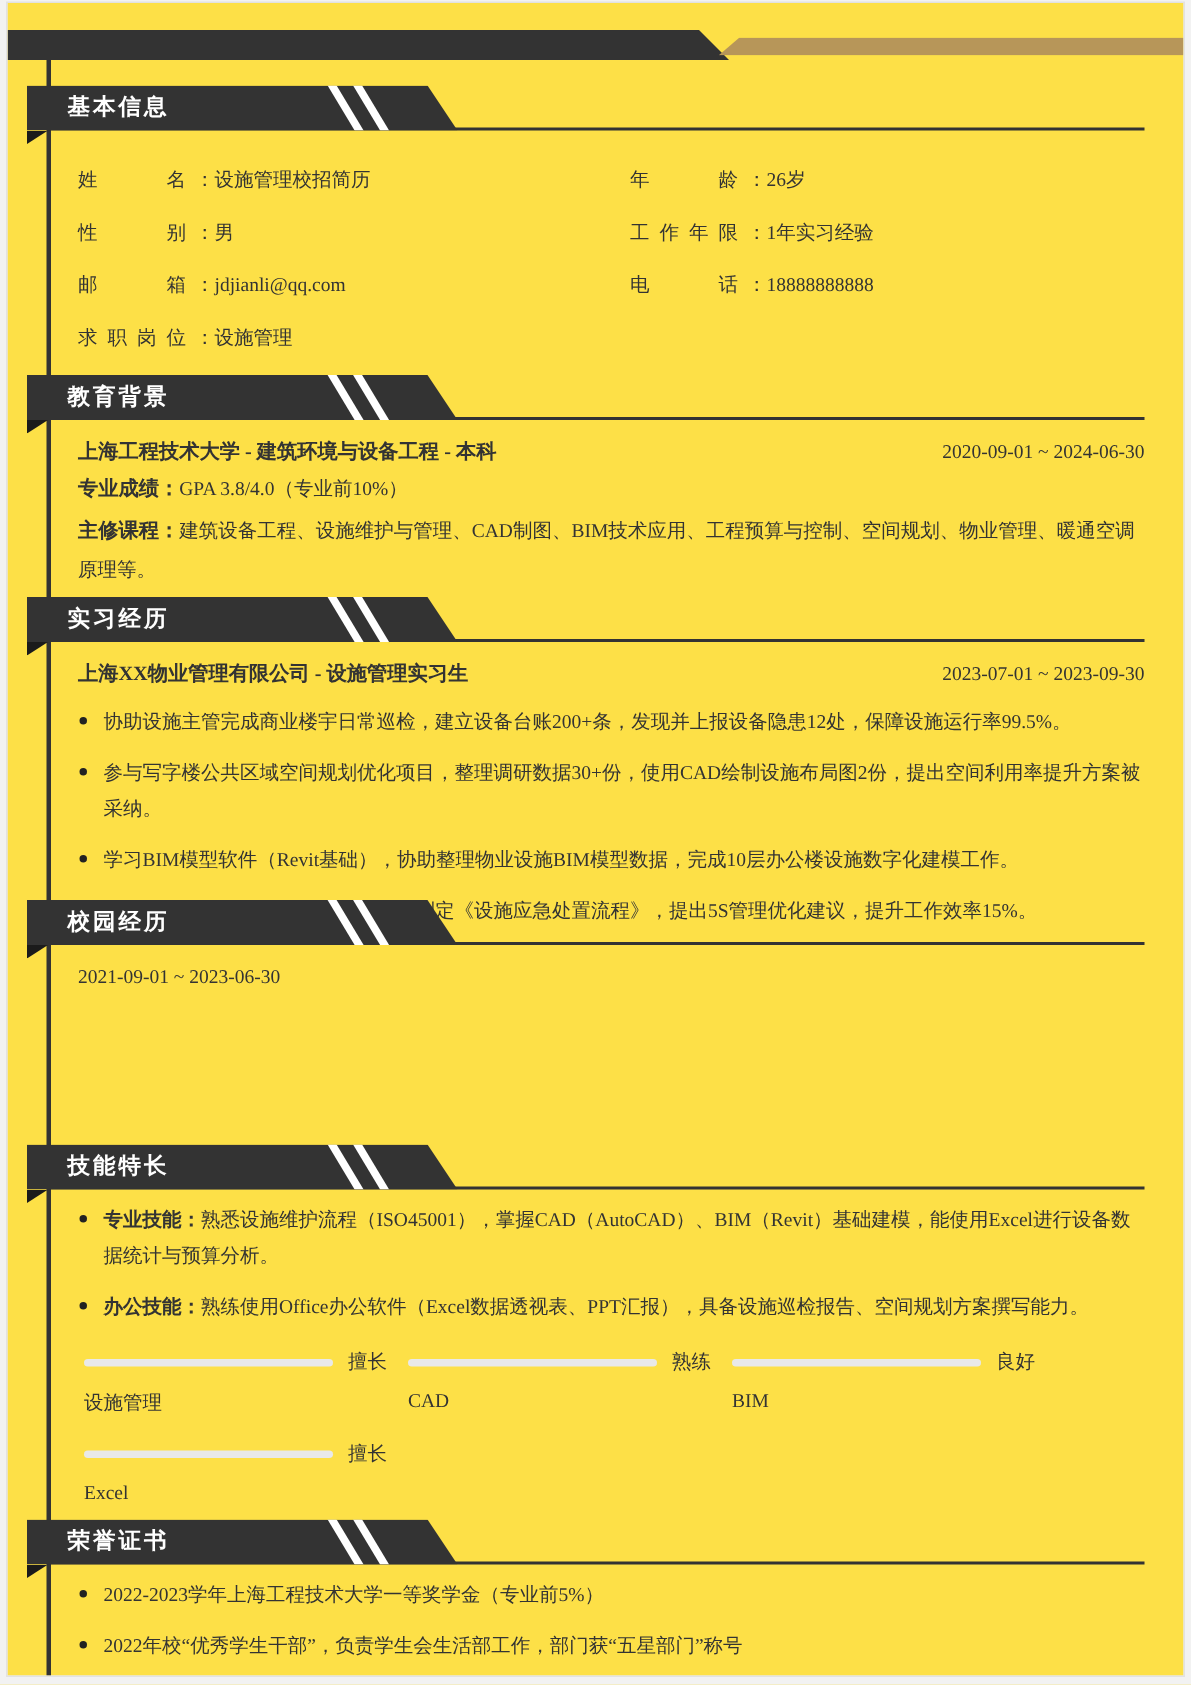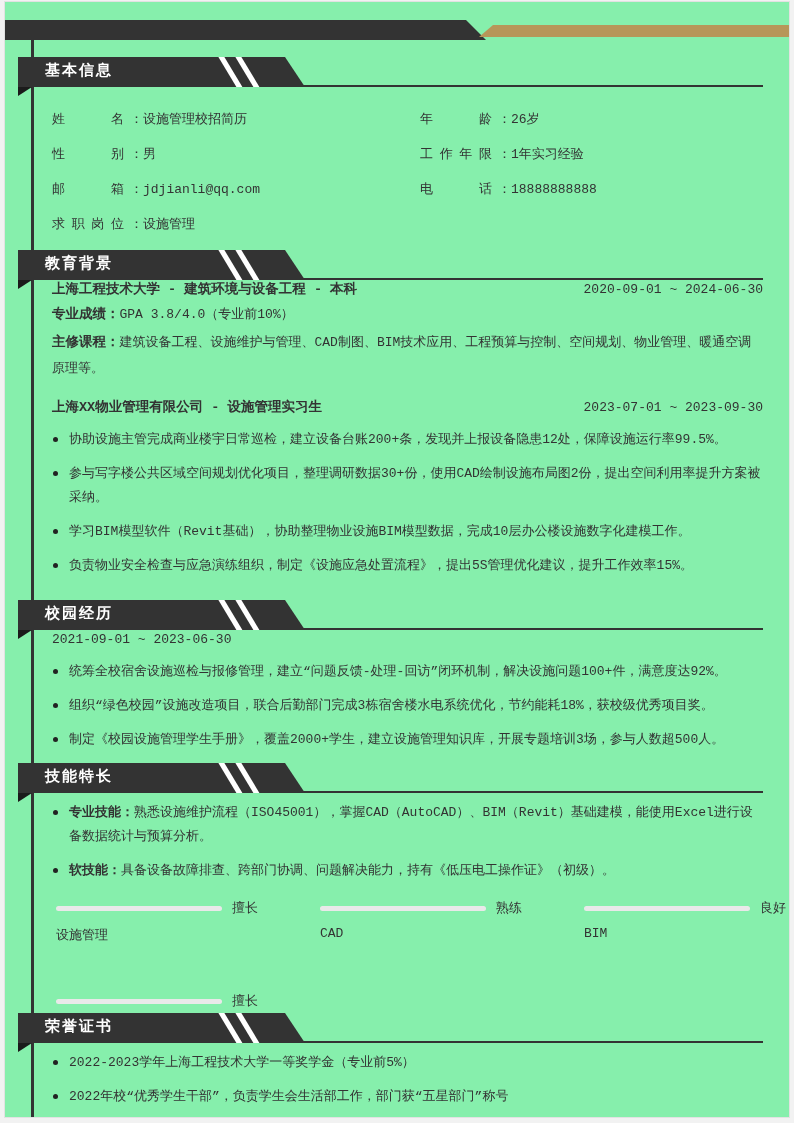--- a/index.html
+++ b/index.html
@@ -1,22 +1,22 @@
 <!DOCTYPE html>
 <html><head>
 <meta charset="utf-8">
 <style>
   html,body{margin:0;padding:0;background:#f2f2f2;}
   .page{
     position:relative;
     width:784px;height:1115px;
     margin:2px auto 6px;
-    background:#86efac;
+    background:#fde047;
     outline:1px solid #e2e2e2;
-    font-family:Liberation Mono, monospace;
+    font-family:Liberation Serif, serif;
     font-size:13px;color:#333;
     overflow:hidden;
   }
   
   .banner-dark{position:absolute;top:18px;left:0;width:481px;height:20px;background:#333333;
     clip-path:polygon(0 0,calc(100% - 20px) 0,100% 100%,0 100%);}
   .banner-gold{position:absolute;top:23px;left:474px;right:0;height:12px;background:#b79659;
     clip-path:polygon(14px 0,100% 0,100% 100%,0 100%);}
   
   .spine{position:absolute;top:38px;bottom:0;left:26px;width:3px;background:#333333;}
@@ -33,31 +33,31 @@
   .fold{position:absolute;left:13px;top:30px;width:14px;height:9px;background:#1b1b1b;
     clip-path:polygon(0 0,100% 0,0 100%);}
   .sec-body{margin-left:47px;margin-right:26px;}
   
   .info-grid{display:grid;grid-template-columns:368px 1fr;padding-top:10px;}
   .field{line-height:25px;white-space:nowrap;}
   .flabel{display:inline-block;width:72px;text-align:justify;text-align-last:justify;color:#333;margin-top:10px;}
   .fcolon{display:inline-block;margin-left:6px;}
   
   .row-title{display:flex;justify-content:space-between;align-items:baseline;
-    font-weight:bold;font-size:13.5px;line-height:20px;}
+    font-weight:bold;font-size:13.5px;padding-top:11px;line-height:20px;}
   .row-date{font-weight:normal;font-size:13px;color:#333;}
   .edu-item{line-height:26px;margin-top:2px;}
   .edu-item b{font-size:13.5px;}
   ul.bullets{list-style:none;margin:10px 0 0 0;padding:0;}
   ul.bullets li{position:relative;padding-left:17px;margin-bottom:10px;line-height:24px;}
   ul.bullets li::before{content:'';position:absolute;left:1px;top:9px;width:5px;height:5px;
     border-radius:50%;background:#222;}
   ul.bullets.tight{margin-top:8px;}
   
-  .bars{display:grid;grid-template-columns:repeat(3,216px);margin:16px 0 0 4px;row-gap:16px;gap:48px;}
+  .bars{display:grid;grid-template-columns:repeat(3,216px);margin:16px 0 0 4px;row-gap:16px;}
   .bar-group{white-space:nowrap;}
   .bar-line{display:flex;align-items:center;}
   .bar-track{width:166px;height:5px;background:#e9e9e9;border-radius:3px;overflow:hidden;}
   .bar-fill{height:100%;background:#3a3a3a;border-radius:3px;}
   .bar-level{margin-left:10px;font-size:13px;color:#333;}
   .bar-name{margin-top:9px;font-size:13px;}
 </style>
 </head>
 <body>
 
@@ -126,20 +126,29 @@
       <div class="edu-item">
         <b>专业成绩：</b><span>GPA 3.8/4.0（专业前10%）</span>
       </div>
       <div class="edu-item">
         <b>主修课程：</b><span>建筑设备工程、设施维护与管理、CAD制图、BIM技术应用、工程预算与控制、空间规划、物业管理、暖通空调原理等。</span>
       </div>
     </div>
   </div>
 
   <div class="section" style="top:396px;">
+    <div class="sec-header">
+      <div class="header-line"></div>
+      <div class="ribbon">
+        <span>实习经历</span>
+        <span class="stripe s1"></span>
+        <span class="stripe s2"></span>
+      </div>
+      <div class="fold"></div>
+    </div>
     <div class="sec-body">
       <div class="row-title">
         <span>上海XX物业管理有限公司 - 设施管理实习生</span>
         <span class="row-date">2023-07-01 ~ 2023-09-30</span>
       </div>
       <ul class="bullets">
         <li>协助设施主管完成商业楼宇日常巡检，建立设备台账200+条，发现并上报设备隐患12处，保障设施运行率99.5%。</li>
         <li>参与写字楼公共区域空间规划优化项目，整理调研数据30+份，使用CAD绘制设施布局图2份，提出空间利用率提升方案被采纳。</li>
         <li>学习BIM模型软件（Revit基础），协助整理物业设施BIM模型数据，完成10层办公楼设施数字化建模工作。</li>
         <li>负责物业安全检查与应急演练组织，制定《设施应急处置流程》，提出5S管理优化建议，提升工作效率15%。</li>
@@ -154,42 +163,37 @@
         <span>校园经历</span>
         <span class="stripe s1"></span>
         <span class="stripe s2"></span>
       </div>
       <div class="fold"></div>
     </div>
     <div class="sec-body">
       <div class="row-title">
         <span class="row-date">2021-09-01 ~ 2023-06-30</span>
       </div>
-      <ul class="bullets">
-        <li>统筹全校宿舍设施巡检与报修管理，建立“问题反馈-处理-回访”闭环机制，解决设施问题100+件，满意度达92%。</li>
-        <li>组织“绿色校园”设施改造项目，联合后勤部门完成3栋宿舍楼水电系统优化，节约能耗18%，获校级优秀项目奖。</li>
-        <li>制定《校园设施管理学生手册》，覆盖2000+学生，建立设施管理知识库，开展专题培训3场，参与人数超500人。</li>
-      </ul>
     </div>
   </div>
 
   <div class="section" style="top:761px;">
     <div class="sec-header">
       <div class="header-line"></div>
       <div class="ribbon">
         <span>技能特长</span>
         <span class="stripe s1"></span>
         <span class="stripe s2"></span>
       </div>
       <div class="fold"></div>
     </div>
     <div class="sec-body">
       <ul class="bullets tight">
         <li><b>专业技能：</b><span>熟悉设施维护流程（ISO45001），掌握CAD（AutoCAD）、BIM（Revit）基础建模，能使用Excel进行设备数据统计与预算分析。</span></li>
-        <li><b>软技能：</b><span>具备设备故障排查、跨部门协调、问题解决能力，持有《低压电工操作证》（初级）。</span></li>
+        <li><b>办公技能：</b><span>熟练使用Office办公软件（Excel数据透视表、PPT汇报），具备设施巡检报告、空间规划方案撰写能力。</span></li>
       </ul>
       <div class="bars">
         <div class="bar-group">
           <div class="bar-line">
             <span class="bar-track"><span class="bar-fill" style="width: 86%;"></span></span>
             <span class="bar-level">擅长</span>
           </div>
           <div class="bar-name">设施管理</div>
         </div>
         <div class="bar-group">

